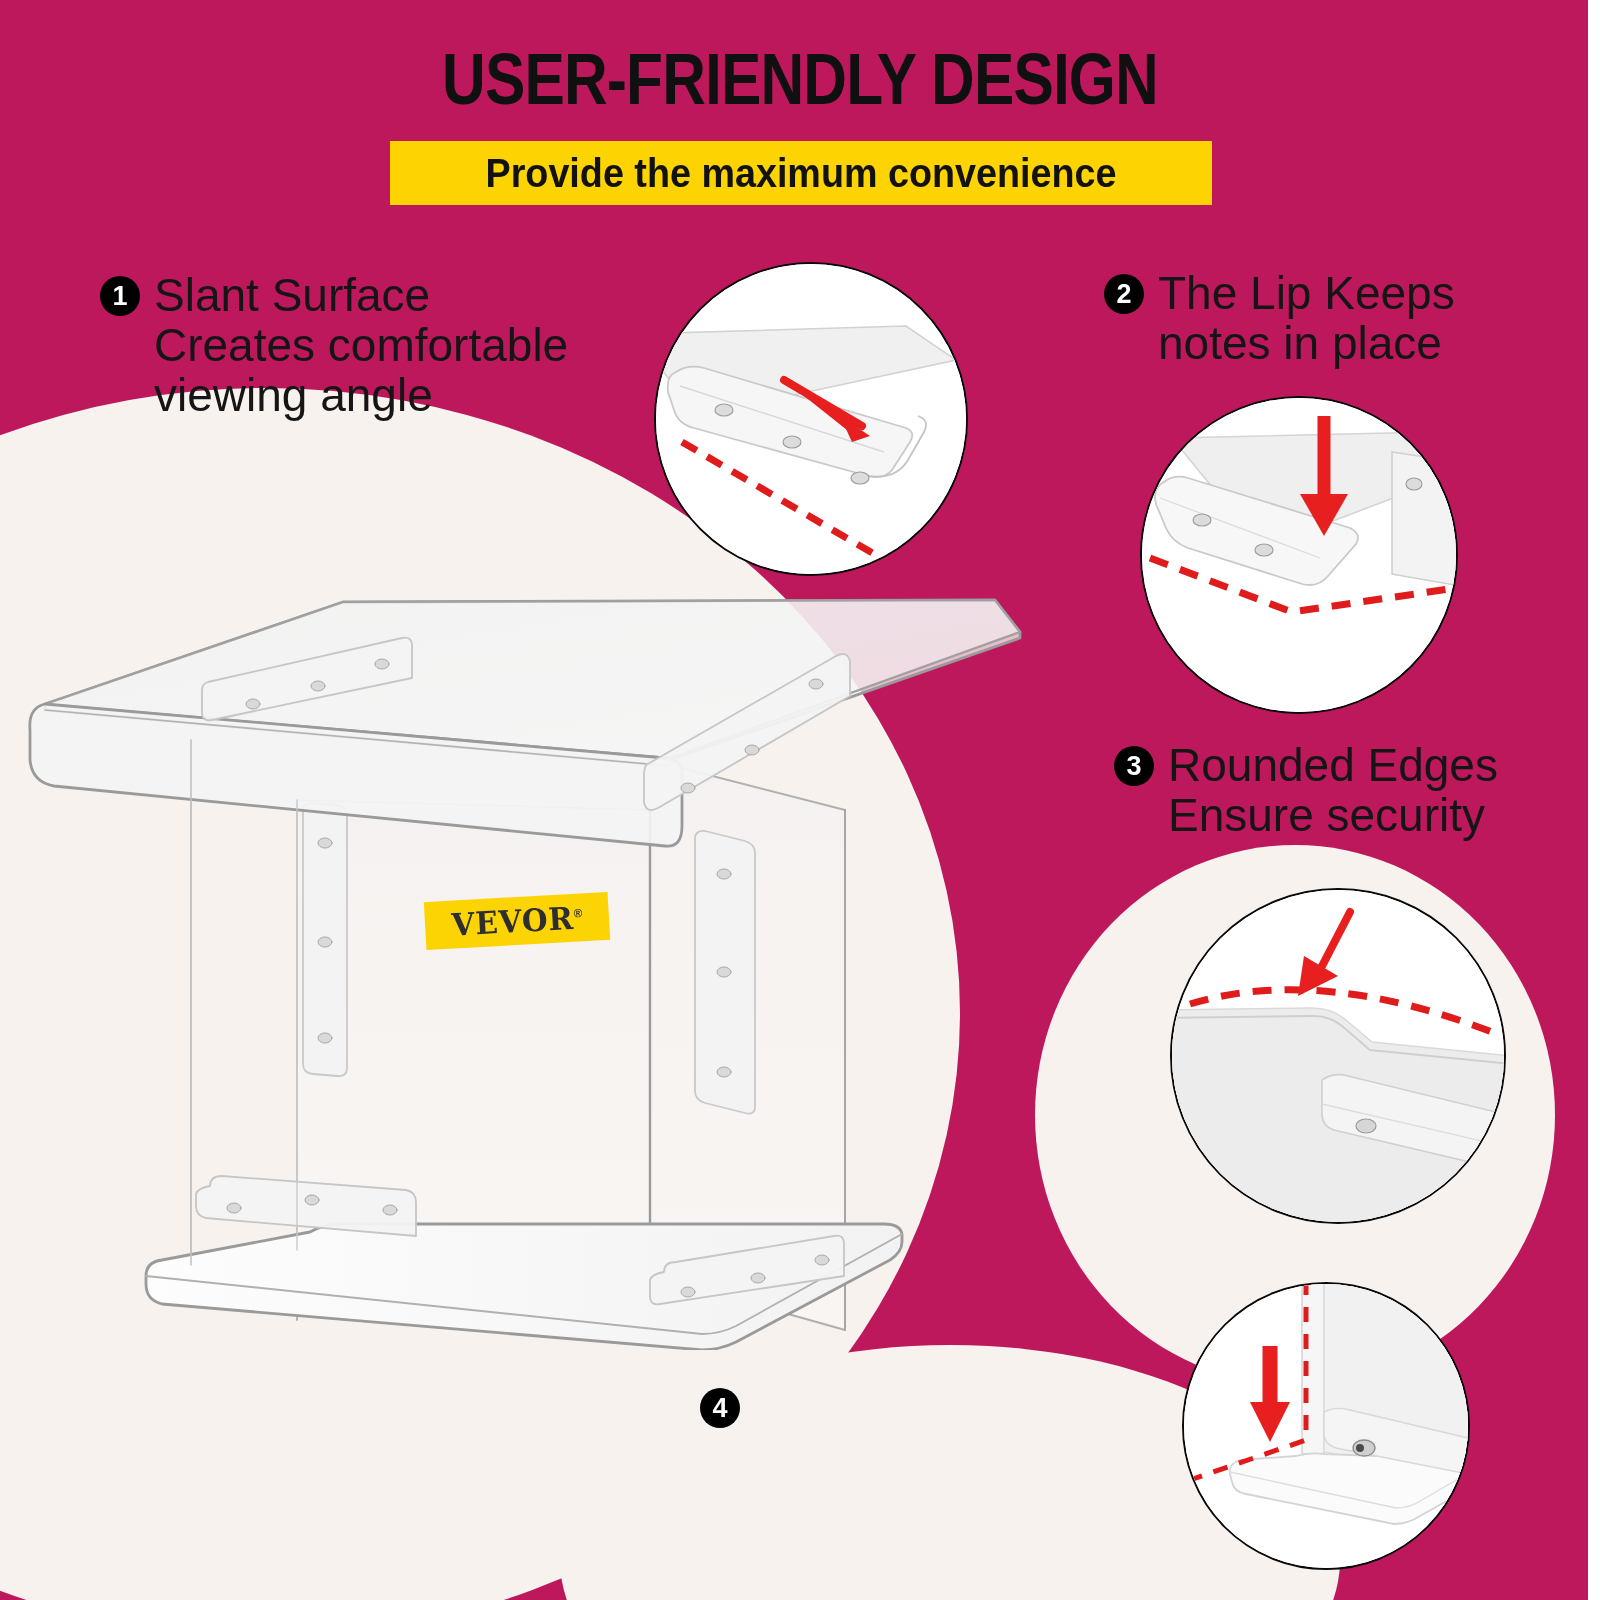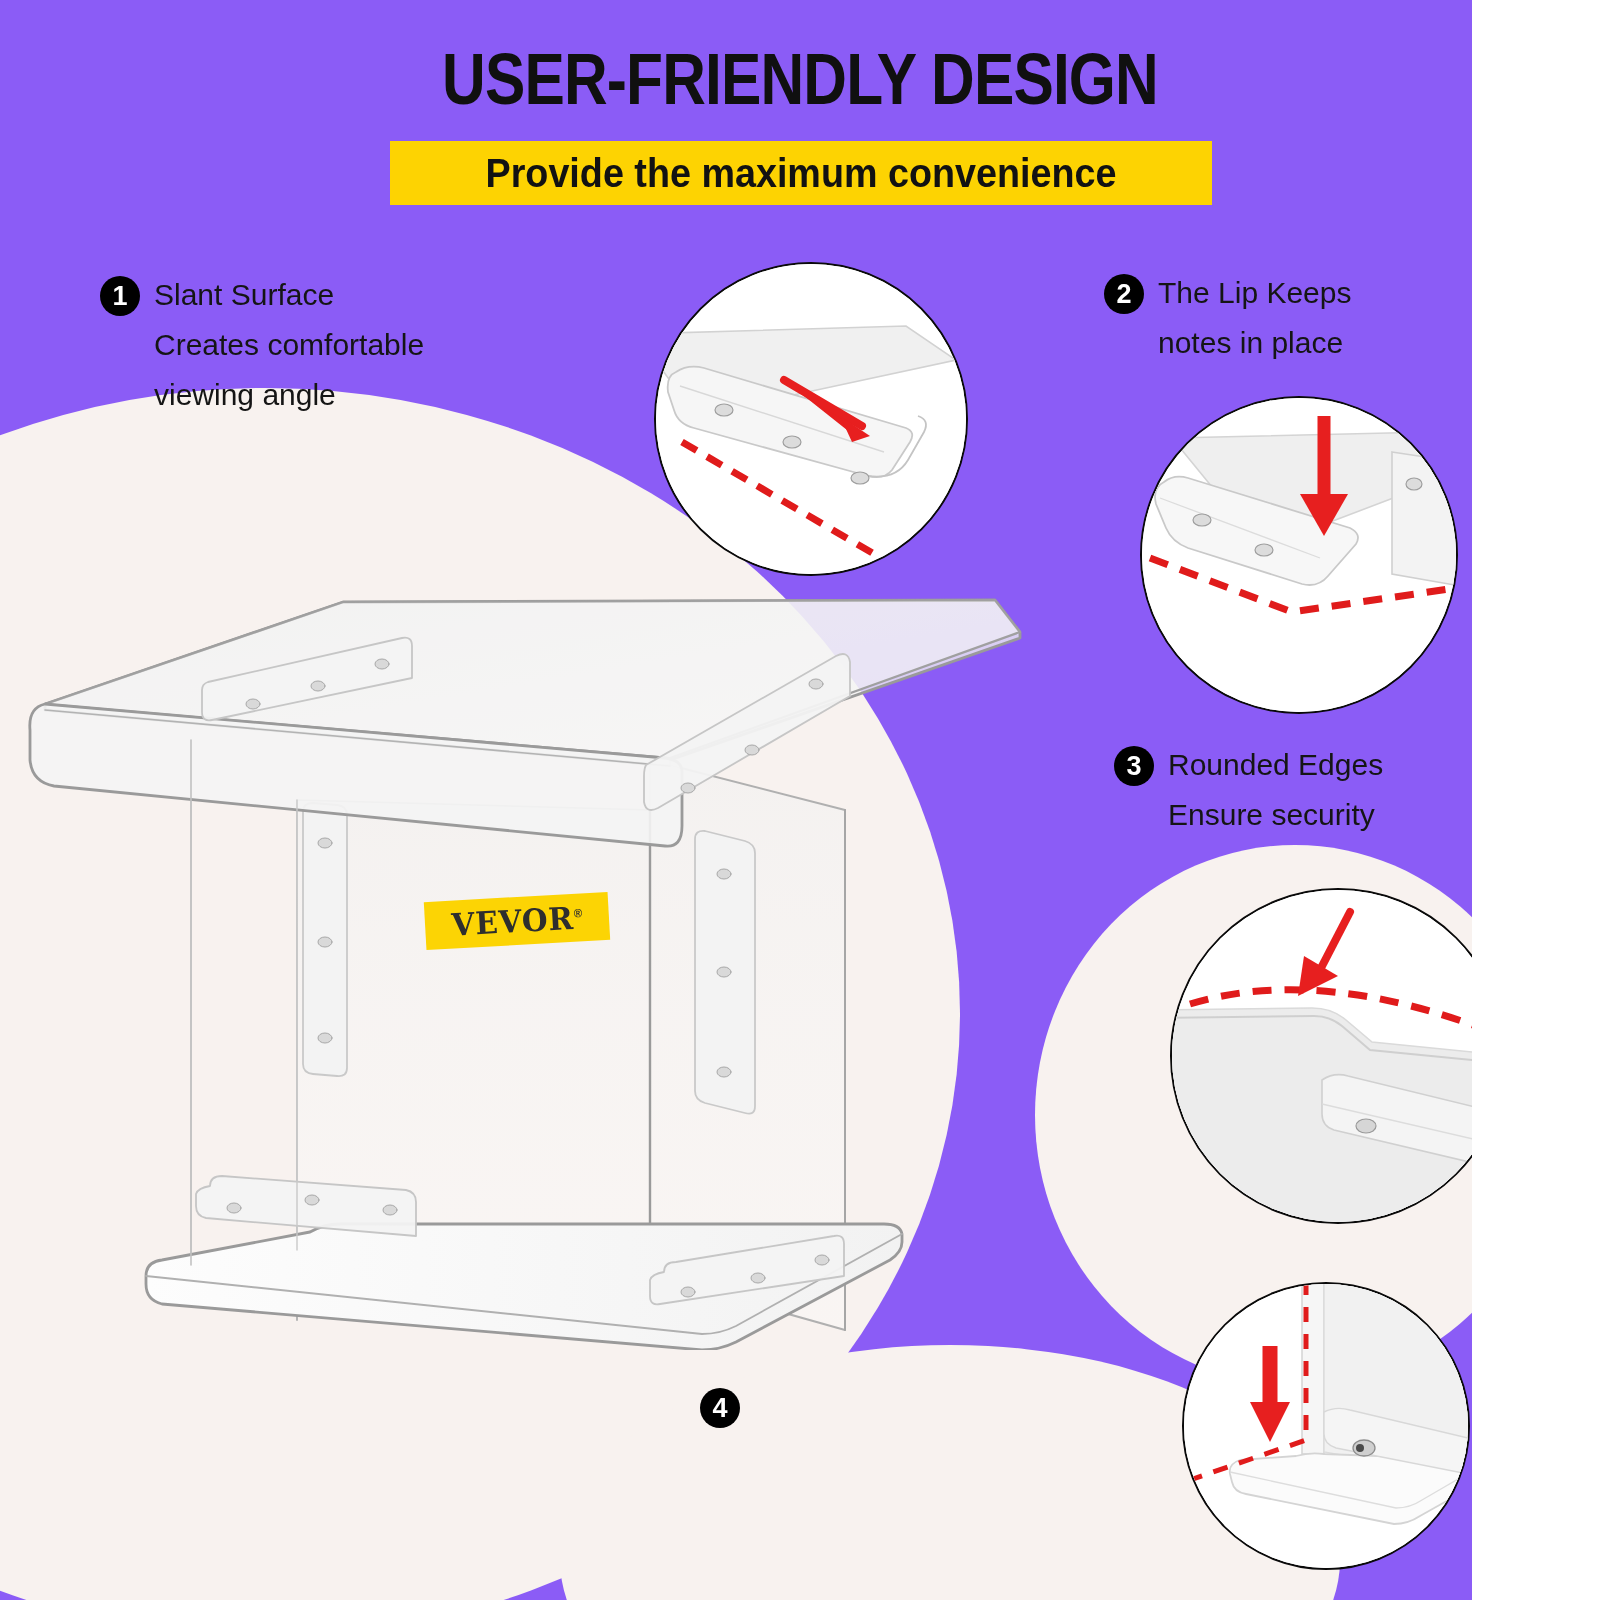--- a/index.html
+++ b/index.html
@@ -2,23 +2,23 @@
 <html><head>
 <meta charset="utf-8">
 <style>
   html, body {
     margin: 0;
     padding: 0;
     background: #ffffff;
   }
   #page {
     position: relative;
-    width: 1472px;
+    width: 1588px;
     height: 1600px;
-    background: #8b5cf6;
+    background: #be185d;
     overflow: hidden;
     font-family: "Liberation Sans", sans-serif;
   }
 
   
   .blob {
     position: absolute;
     border-radius: 50%;
     background: #f8f2ef;
     z-index: 0;
@@ -77,21 +77,21 @@
     border-radius: 50%;
     background: #000000;
     color: #ffffff;
     font-size: 27px;
     font-weight: bold;
     line-height: 40px;
     text-align: center;
     margin-top: 6px;
   }
   .callout-text {
-    font-size: 30px;
+    font-size: 46px;
     line-height: 50px;
     color: #151515;
     white-space: pre-line;
   }
   #callout-1 { left: 100px; top: 270px; }
   #callout-2 { left: 1104px; top: 268px; }
   #callout-3 { left: 1114px; top: 740px; }
   #callout-4 { left: 700px; top: 1382px; }
 
   

